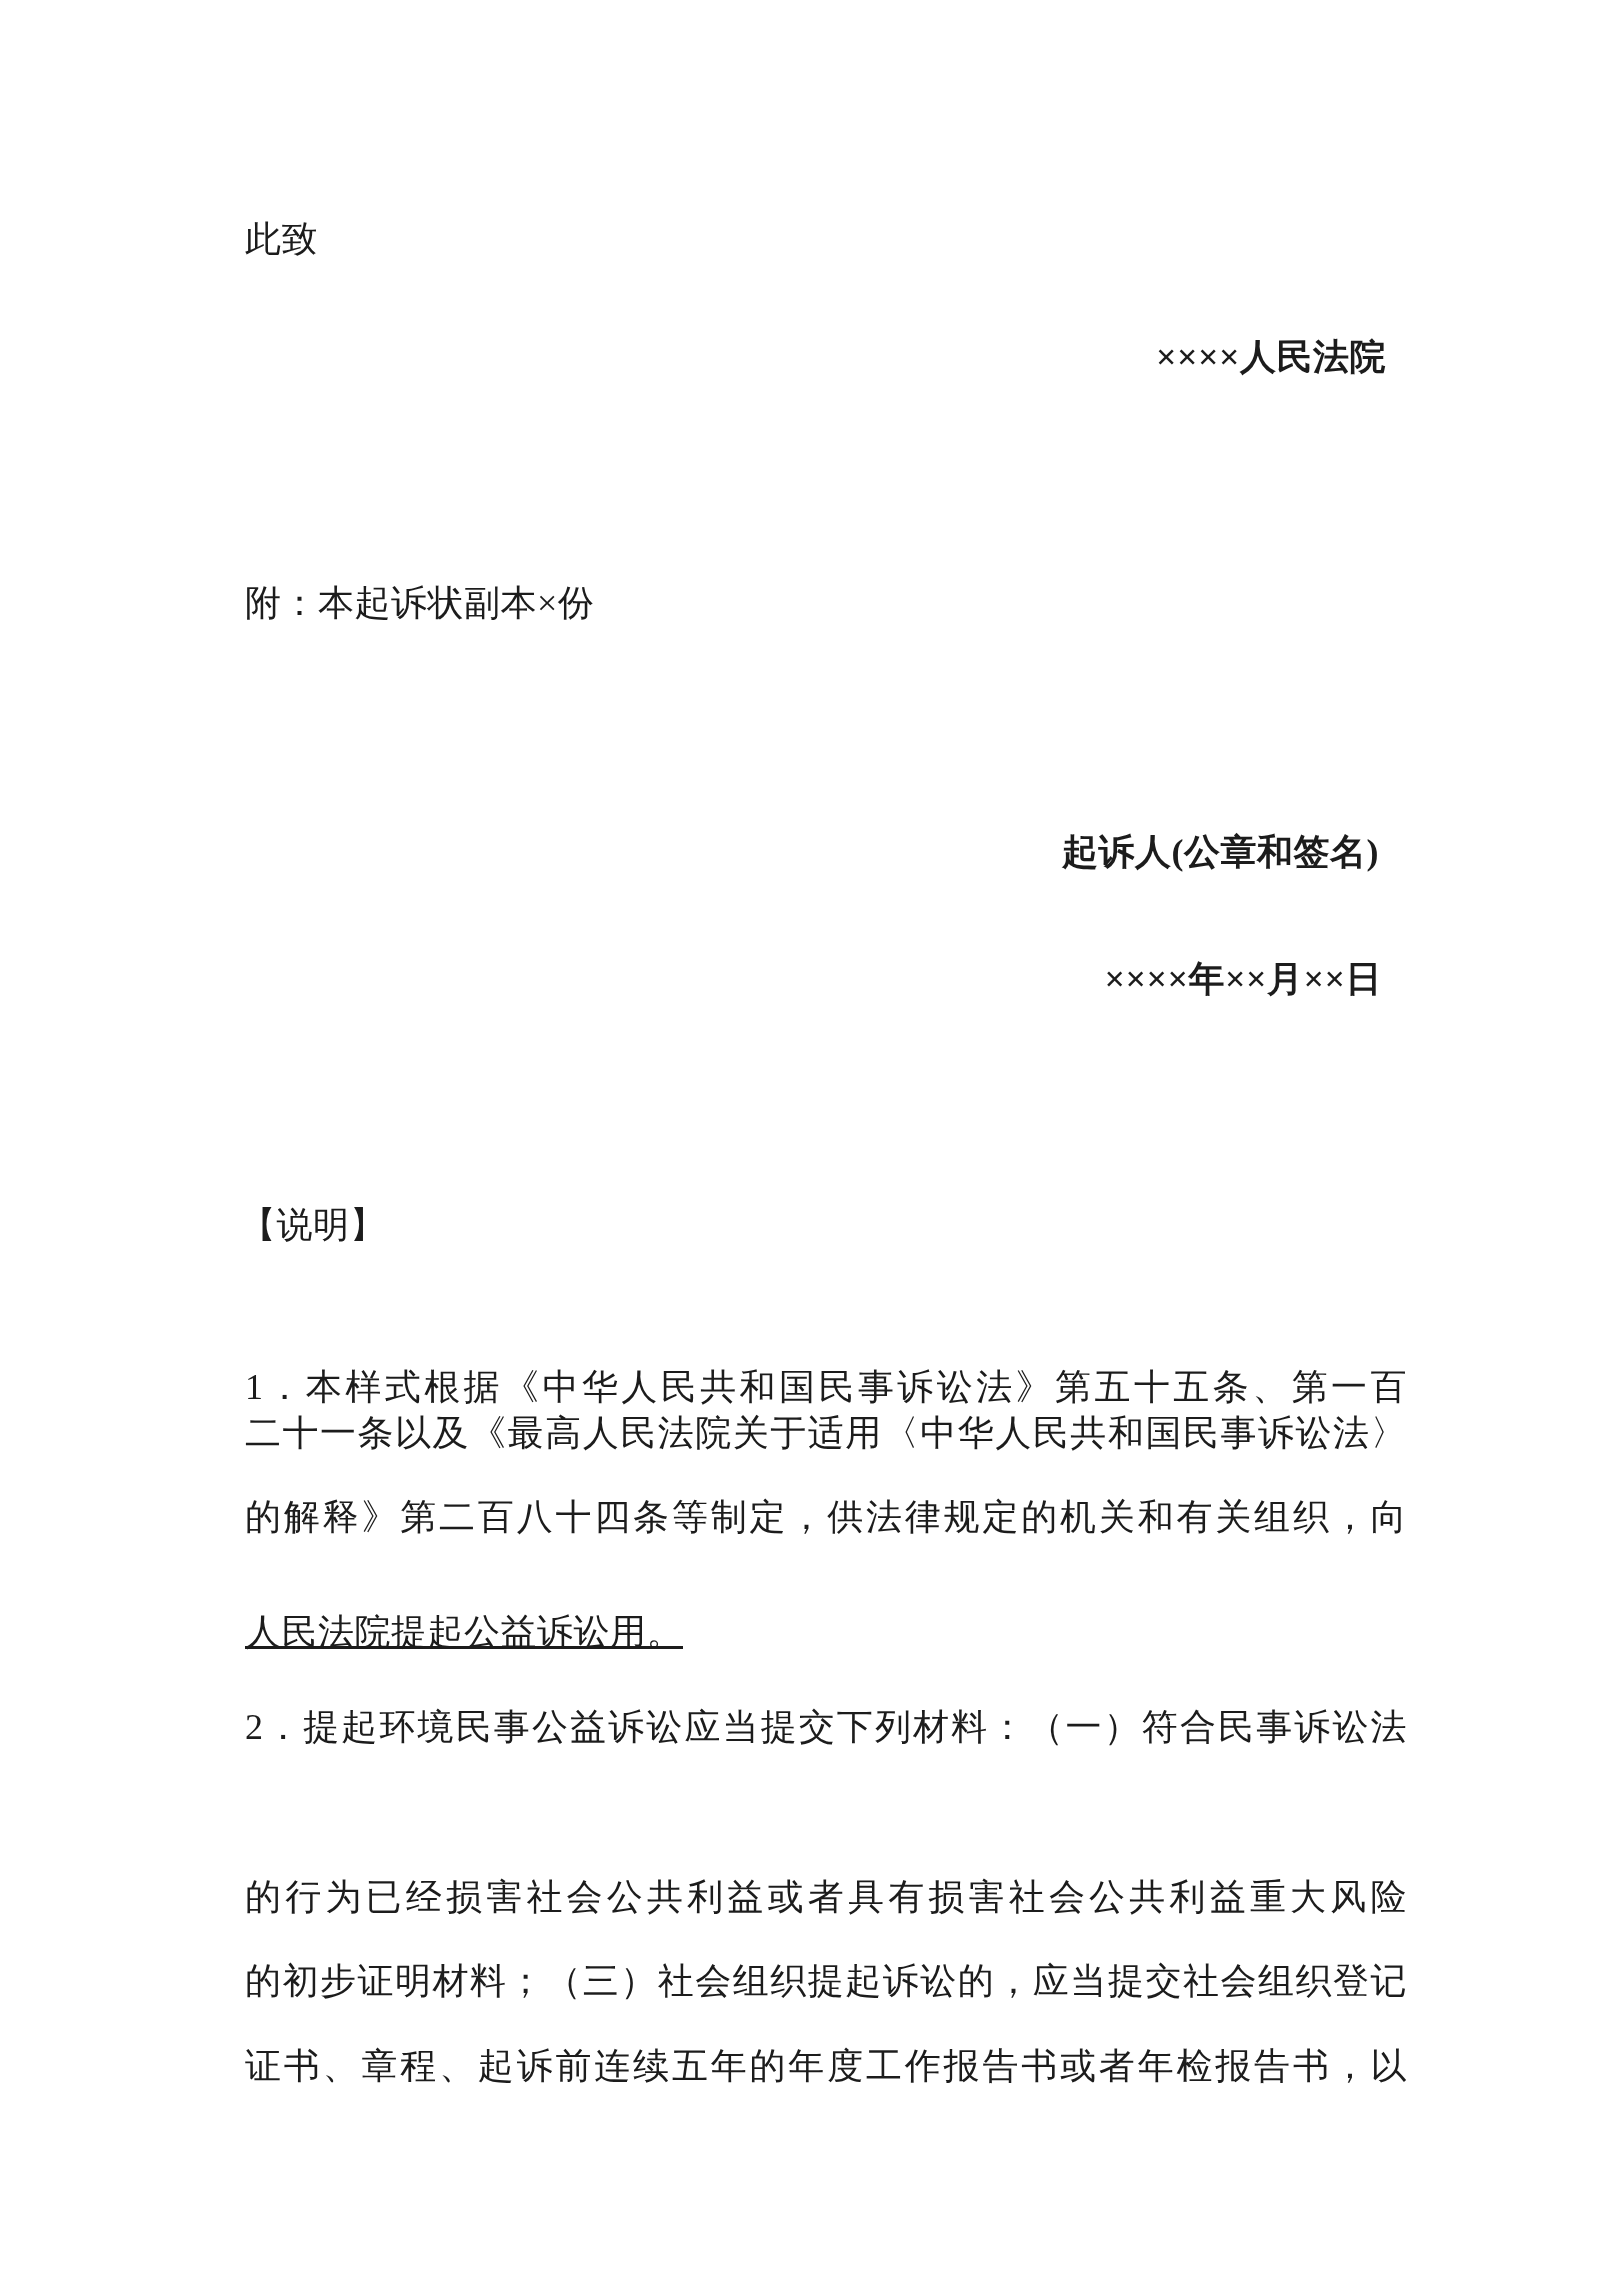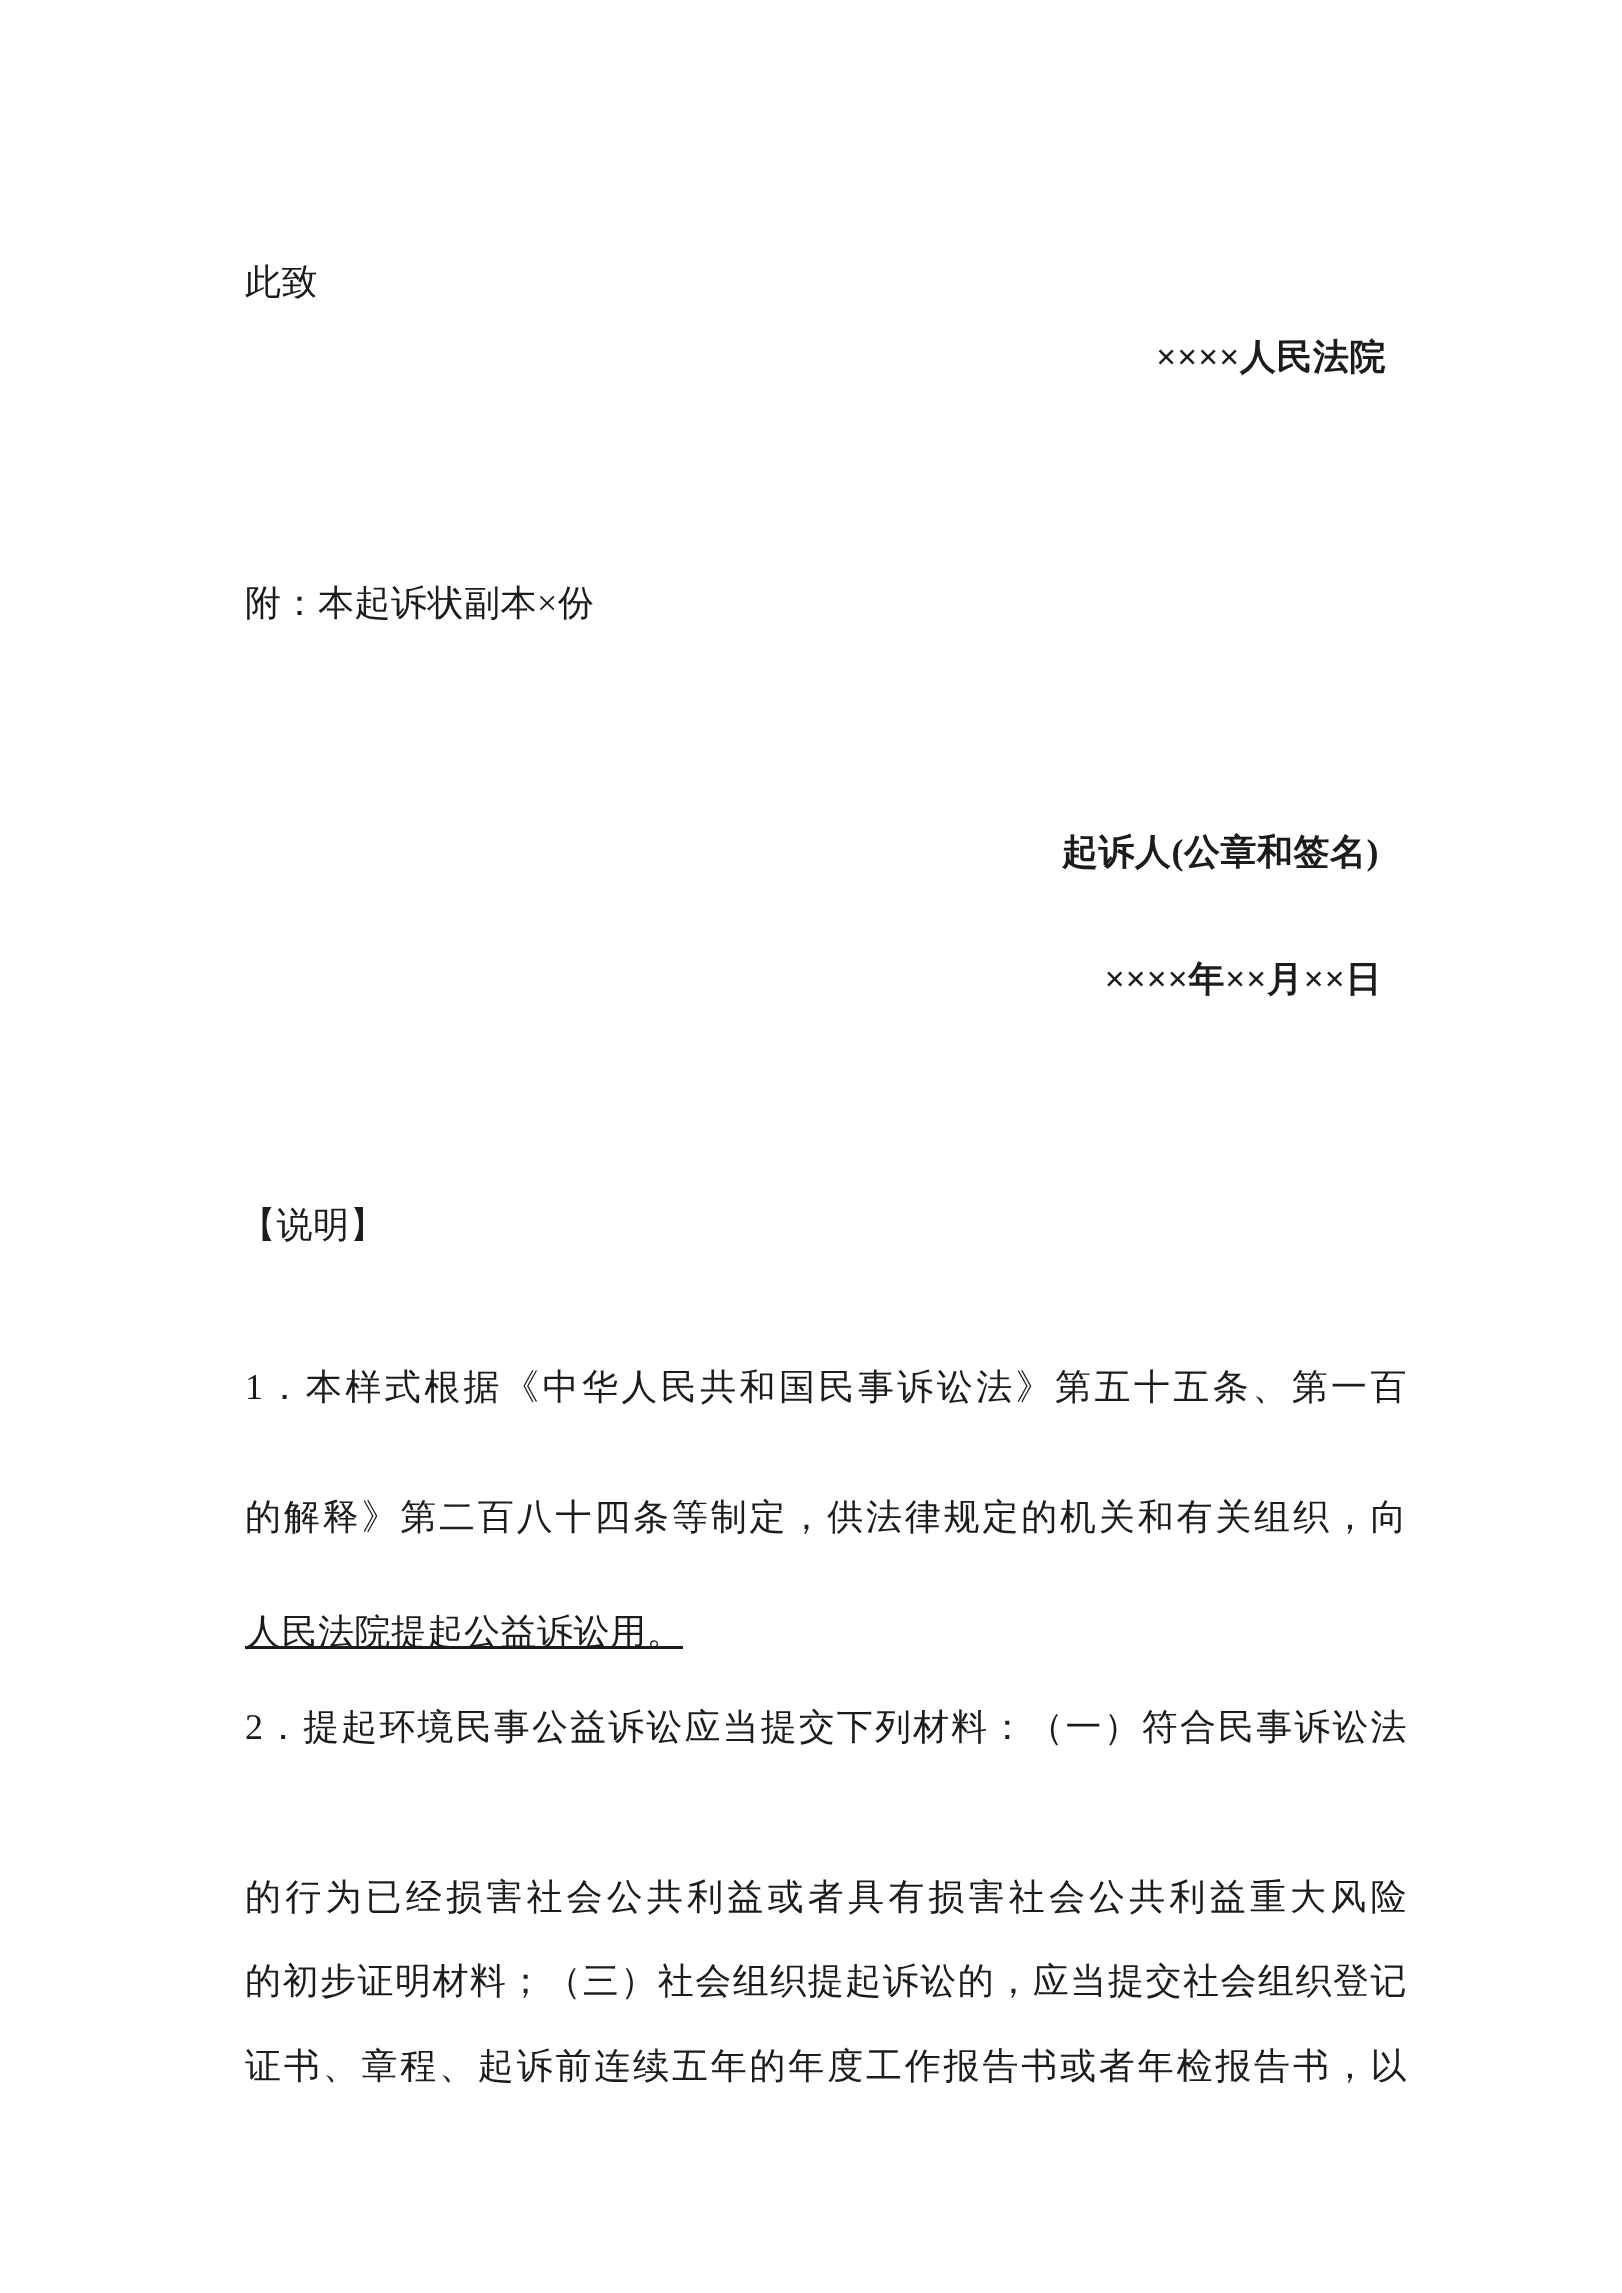--- a/index.html
+++ b/index.html
@@ -29,33 +29,34 @@
     text-align: justify;
     text-align-last: justify;
   }
   .right-anchor { text-align: right; font-weight: bold; }
 </style>
 </head>
 <body>
 
 <div class="page">
 
-  <div class="line left-col" style="top: 218px; margin-top: 43px;">此致</div>
+  <div class="line left-col" style="top: 218px;">此致</div>
 
   <div class="line right-anchor" style="top: 336px; right: 237px;">××××人民法院</div>
 
   <div class="line left-col" style="top: 582px;">附：本起诉状副本×份</div>
 
   <div class="line right-anchor" style="top: 831px; right: 244px;">起诉人(公章和签名)</div>
 
   <div class="line right-anchor" style="top: 958px; right: 241px;">××××年××月××日</div>
 
   <div class="line" style="top: 1204px; left: 240px;">【说明】</div>
 
   <div class="line just" style="top: 1327px; margin-top: 39px;">1．本样式根据《中华人民共和国民事诉讼法》第五十五条、第一百</div>
+  <div class="line just" style="top: 1412px;">二十一条以及《最高人民法院关于适用〈中华人民共和国民事诉讼法〉</div>
   <div class="line just" style="top: 1496px;">的解释》第二百八十四条等制定，供法律规定的机关和有关组织，向</div>
   <div class="line left-col" style="top: 1611px; text-decoration: underline;">人民法院提起公益诉讼用。</div>
 
   <div class="line just" style="top: 1706px;">2．提起环境民事公益诉讼应当提交下列材料：（一）符合民事诉讼法</div>
   <div class="line just" style="top: 1876px;">的行为已经损害社会公共利益或者具有损害社会公共利益重大风险</div>
   <div class="line just" style="top: 1960px;">的初步证明材料；（三）社会组织提起诉讼的，应当提交社会组织登记</div>
   <div class="line just" style="top: 2045px;">证书、章程、起诉前连续五年的年度工作报告书或者年检报告书，以</div>
 
 </div>
 

